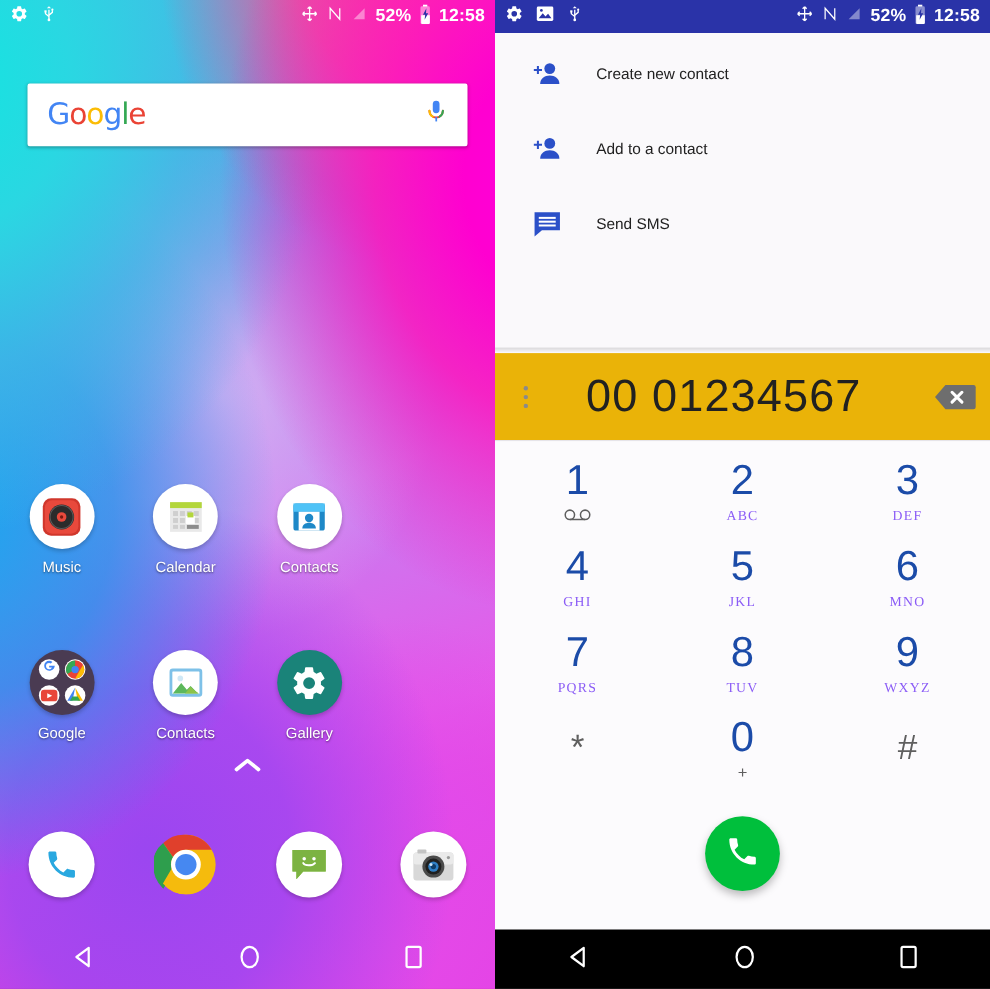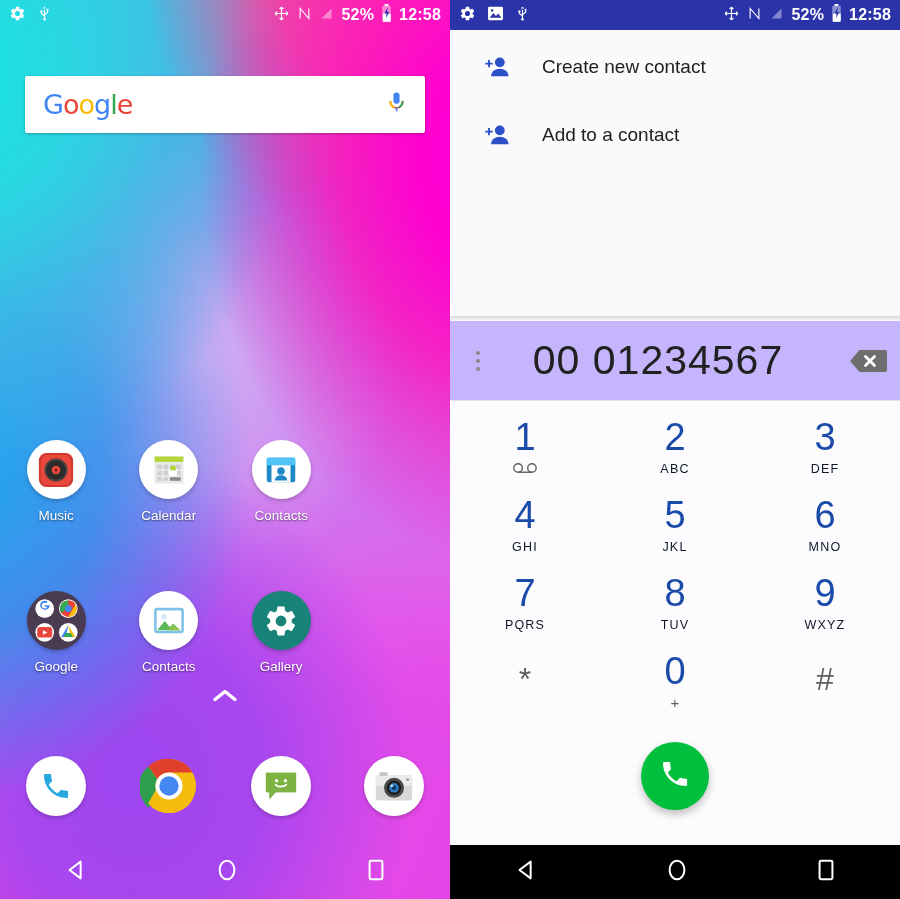--- a/index.html
+++ b/index.html
@@ -50,39 +50,39 @@
   .navbar.black{background:#000;}
 
   
   .panel-dial{position:relative;width:450px;height:899px;background:#fcfbfd;overflow:hidden;}
   .statusbar-dial{position:absolute;top:0;left:0;width:450px;height:30px;display:flex;align-items:center;
     padding:0 9px;box-sizing:border-box;background:#2a33a8;color:#fff;z-index:20;}
   .menu-panel{position:absolute;top:30px;left:0;width:450px;height:290px;background:#faf9fb;}
   .menu-item{display:flex;align-items:center;height:68px;padding-left:30px;box-sizing:border-box;}
   .menu-item:nth-child(1){margin-top:3px;}
   .menu-ico{width:34px;display:flex;justify-content:center;align-items:center;}
-  .menu-label{margin-left:28px;font-size:19px;color:#212121;font-family:"Liberation Sans",sans-serif;}
+  .menu-label{margin-left:28px;font-size:14px;color:#212121;font-family:"Liberation Sans",sans-serif;}
 
   .dial-shadow{position:absolute;top:316px;left:0;width:450px;height:5px;
     background:linear-gradient(to bottom,rgba(0,0,0,.13),rgba(0,0,0,0));}
-  .numberbar{position:absolute;top:321px;left:0;width:450px;height:79px;background:#c4b5fd;
+  .numberbar{position:absolute;top:321px;left:0;width:450px;height:79px;background:#eab308;
     display:flex;align-items:center;}
   .overflow{width:56px;display:flex;flex-direction:column;align-items:center;justify-content:center;gap:4px;}
   .dot{width:4px;height:4px;border-radius:50%;background:#8a8a8a;}
   .number{flex:1;text-align:center;font-size:41px;color:#212121;letter-spacing:1px;
     font-family:"Liberation Sans",sans-serif;font-weight:400;padding-right:26px;}
   .backspace{width:64px;display:flex;align-items:center;justify-content:center;}
 
   .kp-divider{position:absolute;top:400px;left:0;width:450px;height:1px;background:#e6e4e9;}
   .keypad{position:absolute;top:408px;left:0;width:450px;}
   .kp-row{display:flex;}
   .key{width:150px;height:78px;display:flex;flex-direction:column;align-items:center;justify-content:center;}
   .key-digit{font-size:38px;color:#1b4ba8;line-height:1;font-family:"Liberation Sans",sans-serif;font-weight:400;}
-  .key-sub{font-size:12.5px;color:#0f172a;letter-spacing:1.2px;margin-top:6px;height:14px;
-    font-family:Liberation Sans, sans-serif;}
+  .key-sub{font-size:12.5px;color:#8b5cf6;letter-spacing:1.2px;margin-top:6px;height:14px;
+    font-family:Liberation Serif, serif;}
   .key-sym{font-size:32px;color:#5f5f5f;line-height:1;font-family:"Liberation Sans",sans-serif;}
   .key-plus{font-size:15px;color:#5f5f5f;margin-top:4px;}
   .callrow{position:absolute;top:742px;left:0;width:450px;display:flex;justify-content:center;}
   .callbtn{width:68px;height:68px;border-radius:50%;background:#00bf3c;display:flex;align-items:center;
     justify-content:center;box-shadow:0 4px 8px rgba(0,0,0,.26);}
 </style>
 </head>
 <body>
 
 <div class="screen">
@@ -393,20 +393,33 @@
       <div class="menu-item">
         <span class="menu-ico">
           <svg width="28" height="26" viewBox="0 0 30 28" fill="#2b50c8">
             <circle cx="18" cy="9" r="5.3"></circle>
             <path d="M8.6 24c0-5.2 4.3-8.2 9.4-8.2s9.4 3 9.4 8.2z"></path>
             <path d="M5.4 6.4h2v3h3v2h-3v3h-2v-3h-3v-2h3z"></path>
           </svg>
         </span>
         <span class="menu-label">Add to a contact</span>
       </div>
+      <div class="menu-item">
+        <span class="menu-ico">
+          <svg width="27" height="25" viewBox="0 0 28 26" fill="#2b50c8">
+            <path d="M2 2h24v17H9l-7 6z"></path>
+            <g fill="#fff">
+                <rect x="6" y="6.4" width="16" height="1.9"></rect>
+                <rect x="6" y="10" width="16" height="1.9"></rect>
+                <rect x="6" y="13.6" width="16" height="1.9"></rect>
+              </g>
+          </svg>
+        </span>
+        <span class="menu-label">Send SMS</span>
+      </div>
     </div>
 
     <div class="dial-shadow"></div>
 
     <div class="numberbar">
       <span class="overflow">
         <span class="dot"></span>
         <span class="dot"></span>
         <span class="dot"></span>
       </span>

